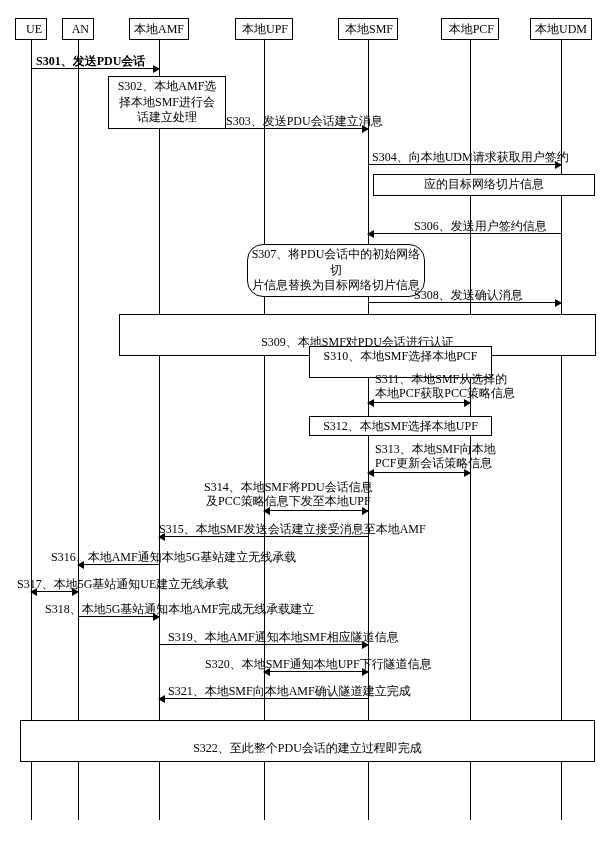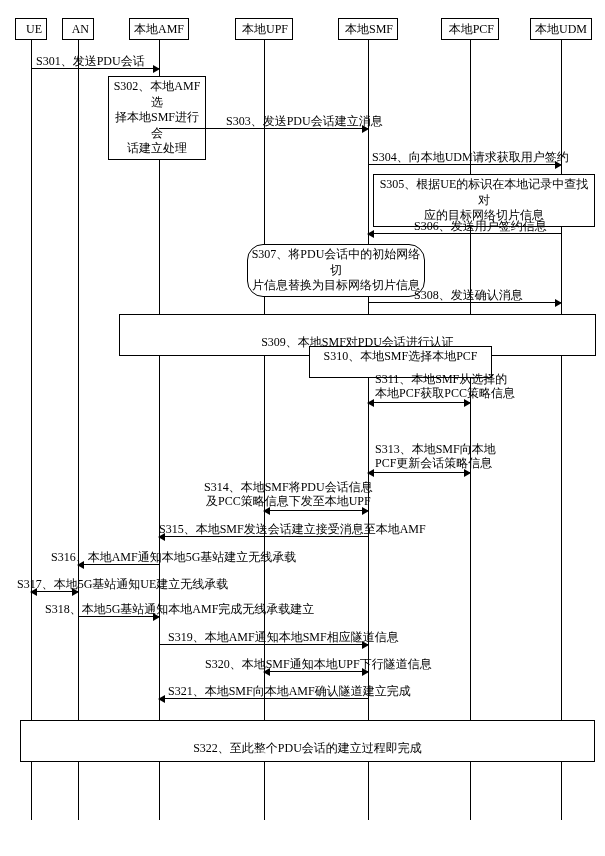--- a/index.html
+++ b/index.html
@@ -112,37 +112,36 @@
   <div class="actor-box" style="left:530px;width:62px;">本地UDM</div>
 
   <div class="lifeline" style="left:31px;"></div>
   <div class="lifeline" style="left:78px;"></div>
   <div class="lifeline" style="left:159px;"></div>
   <div class="lifeline" style="left:264px;"></div>
   <div class="lifeline" style="left:368px;"></div>
   <div class="lifeline" style="left:470px;"></div>
   <div class="lifeline" style="left:561px;"></div>
 
-  <div class="msg-label" style="left:36px; top:54px;">S301、发送PDU会话</div>
+  <div class="msg-label" style="left:36px; top:54px;font-weight:bold;">S301、发送PDU会话</div>
   <div class="msg-line arrow-r" style="left:31px; top:68px; width:128px;"></div>
 
-  <div class="note-box" style="left:108px; top:76px; width:98px;">
+  <div class="note-box" style="left:108px; top:76px; width:118px;">
     <div>S302、本地AMF选</div>
     <div>择本地SMF进行会</div>
     <div>话建立处理</div>
   </div>
 
   <div class="msg-label" style="left:226px; top:114px;">S303、发送PDU会话建立消息</div>
   <div class="msg-line arrow-r" style="left:159px; top:128px; width:209px;"></div>
 
   <div class="msg-label" style="left:372px; top:150px;">S304、向本地UDM请求获取用户签约</div>
   <div class="msg-line arrow-r" style="left:368px; top:164px; width:193px;"></div>
 
   <div class="note-box" style="left:373px; top:174px; width:222px;">
-    <div>S305、根据UE的标识在本地记录中查找对</div>
     <div>应的目标网络切片信息</div>
   </div>
 
   <div class="msg-label" style="left:414px; top:219px;">S306、发送用户签约信息</div>
   <div class="msg-line arrow-l" style="left:368px; top:233px; width:193px;"></div>
 
   <div class="note-box" style="left:247px; top:244px; width:178px;border-radius:16px;">
     <div>S307、将PDU会话中的初始网络切</div>
     <div>片信息替换为目标网络切片信息</div>
   </div>
@@ -157,20 +156,23 @@
   <div class="note-box" style="left:309px; top:346px; width:183px; height:32px;">
     <span>S310、本地SMF选择本地PCF</span>
   </div>
 
   <div class="msg-label" style="left:375px; top:372px; text-align:left;">
     <div>S311、本地SMF从选择的</div>
     <div>本地PCF获取PCC策略信息</div>
   </div>
   <div class="msg-line arrow-both" style="left:368px; top:402px; width:102px;"></div>
 
+  <div class="note-box" style="left:309px; top:416px; width:183px; height:20px;">
+    <span>S312、本地SMF选择本地UPF</span>
+  </div>
 
   <div class="msg-label" style="left:375px; top:442px;">
     <div>S313、本地SMF向本地</div>
     <div>PCF更新会话策略信息</div>
   </div>
   <div class="msg-line arrow-both" style="left:368px; top:472px; width:102px;"></div>
 
   <div class="msg-label" style="left:204px; top:480px; text-align:center;">
     <div>S314、本地SMF将PDU会话信息</div>
     <div>及PCC策略信息下发至本地UPF</div>

